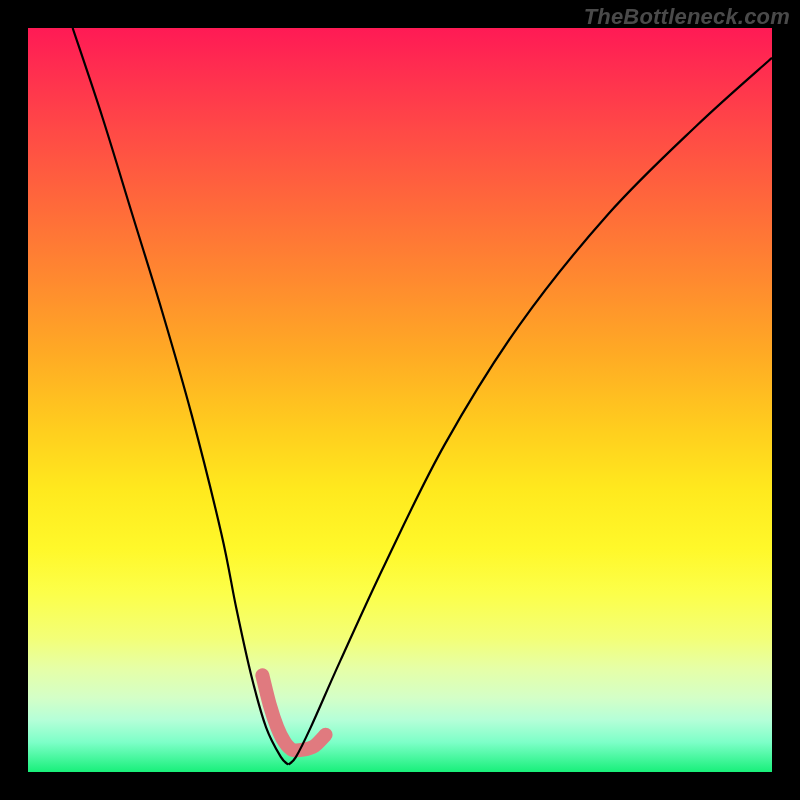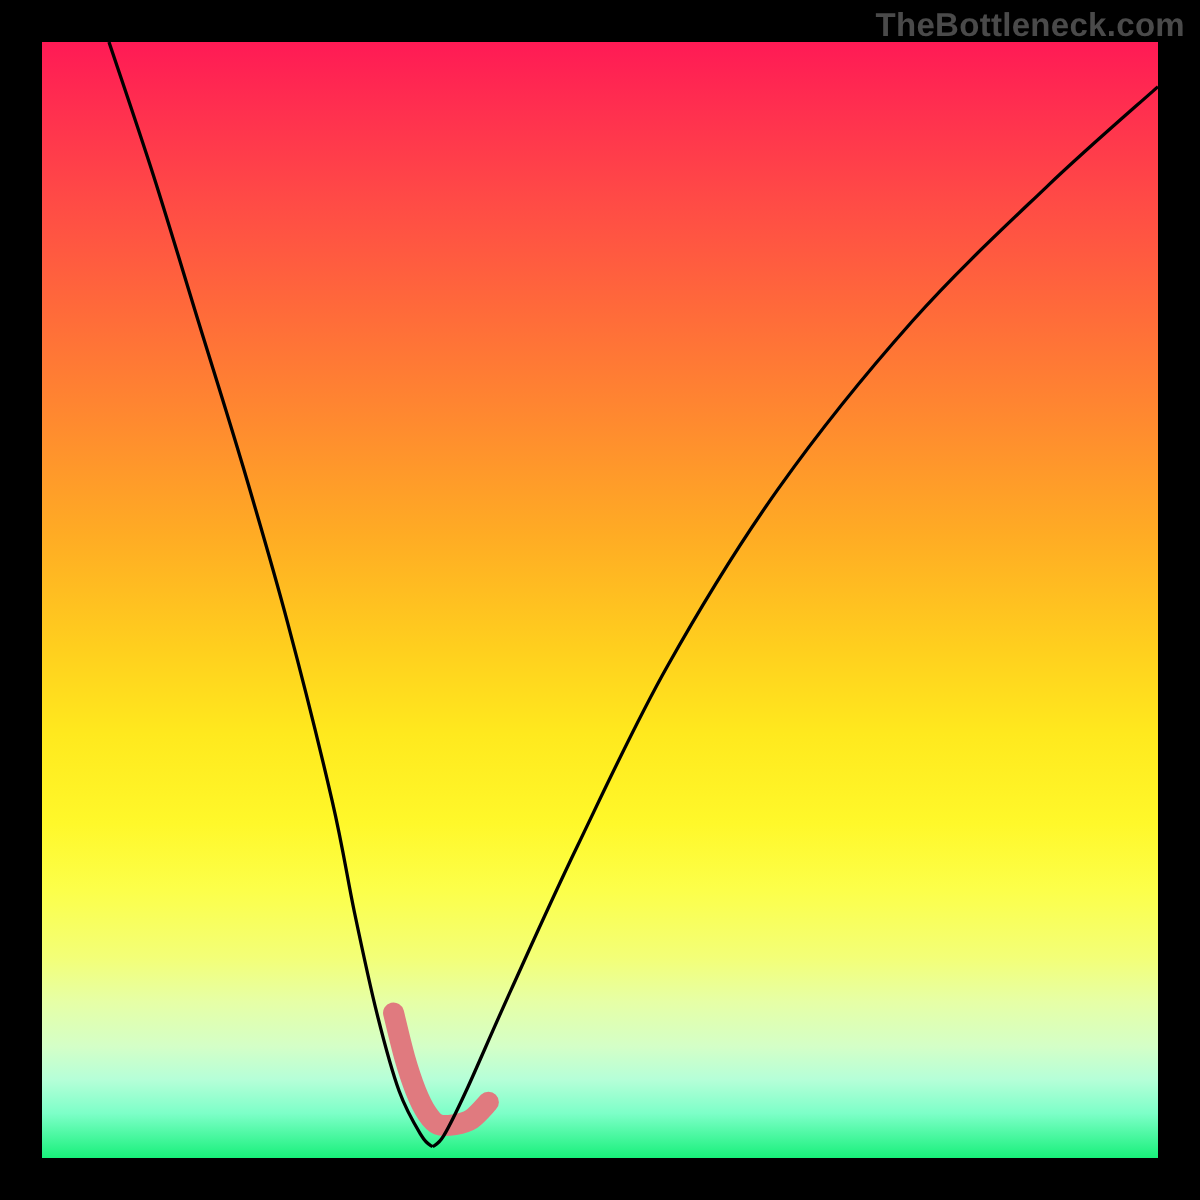--- a/index.html
+++ b/index.html
@@ -19,20 +19,21 @@
   }
   .watermark {
     position: absolute;
     top: 4px;
     right: 10px;
     color: #4a4a4a;
     font-size: 22px;
     font-weight: 600;
     letter-spacing: 0.2px;
     z-index: 10;
+    font-style: italic;
   }
   .plot-area {
     position: absolute;
     left: 28px;
     top: 28px;
     width: 744px;
     height: 744px;
     overflow: hidden;
   }
   .gradient {

